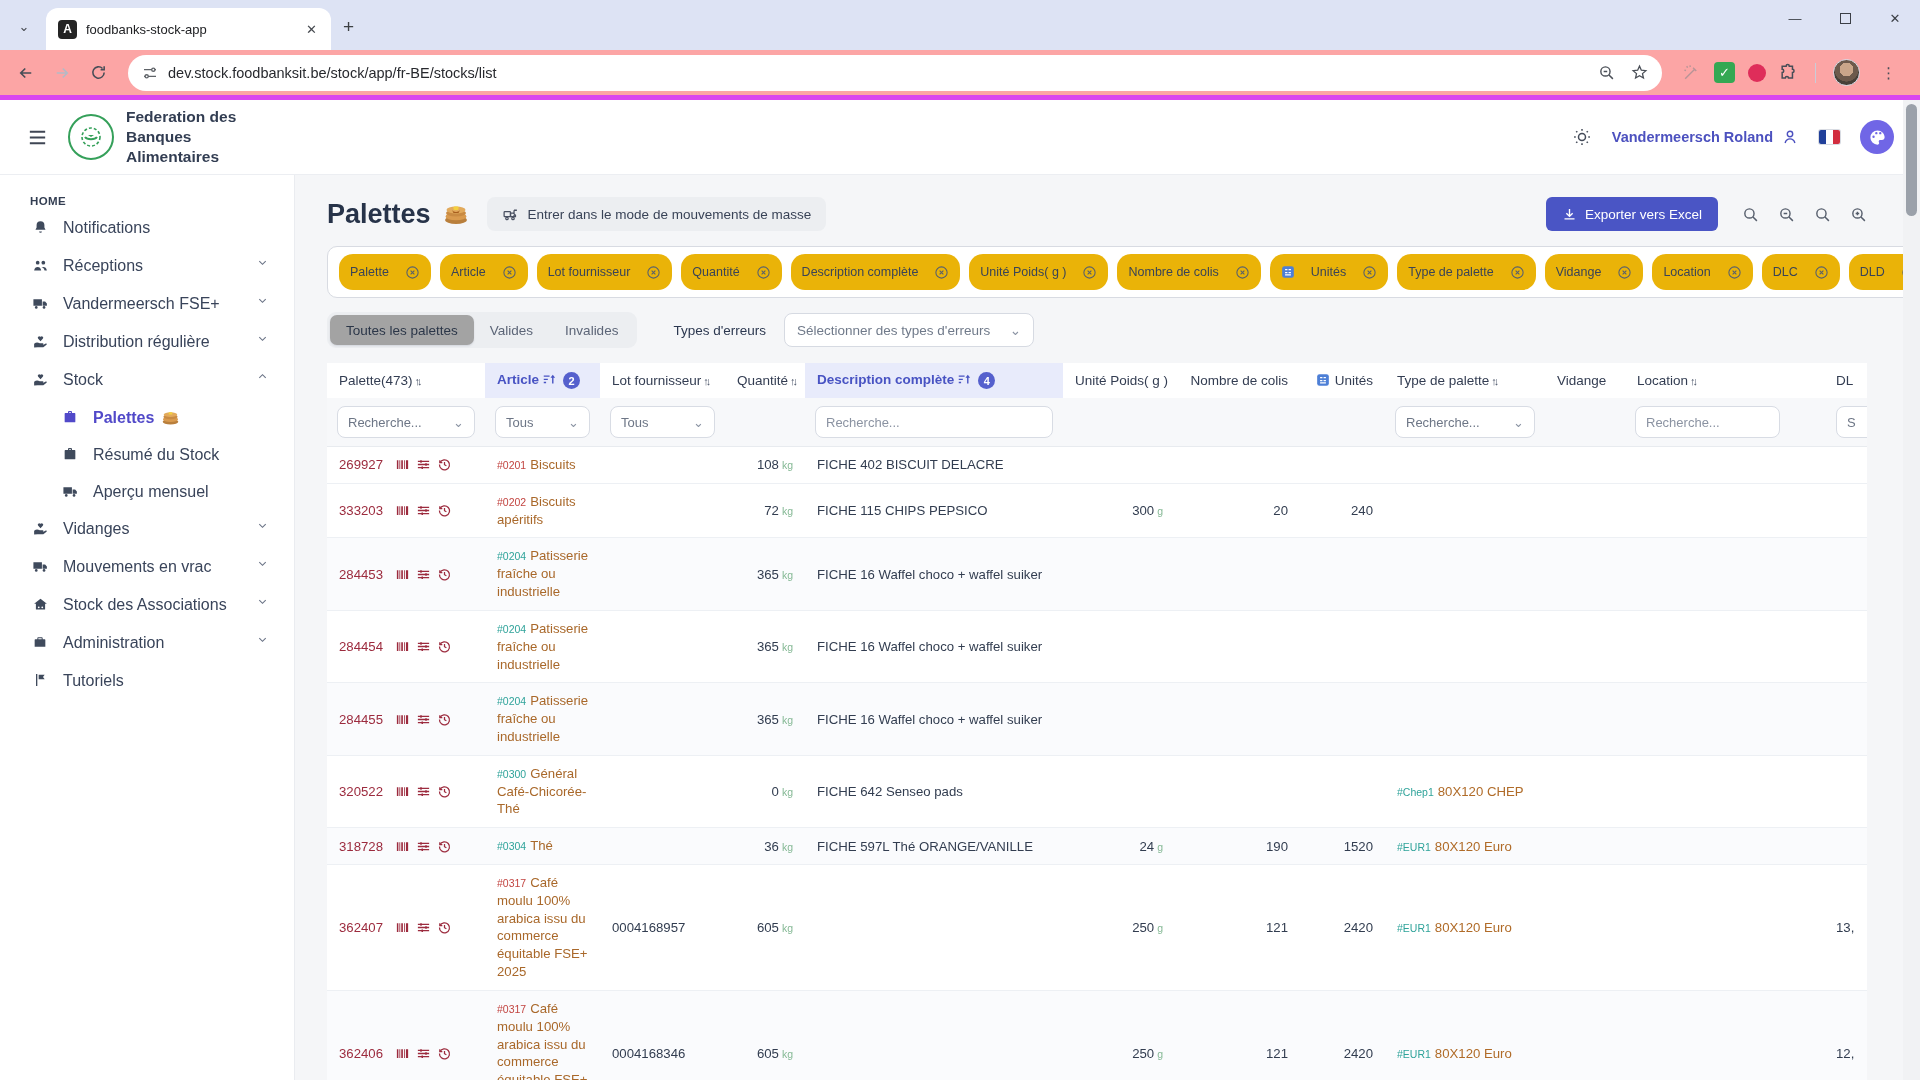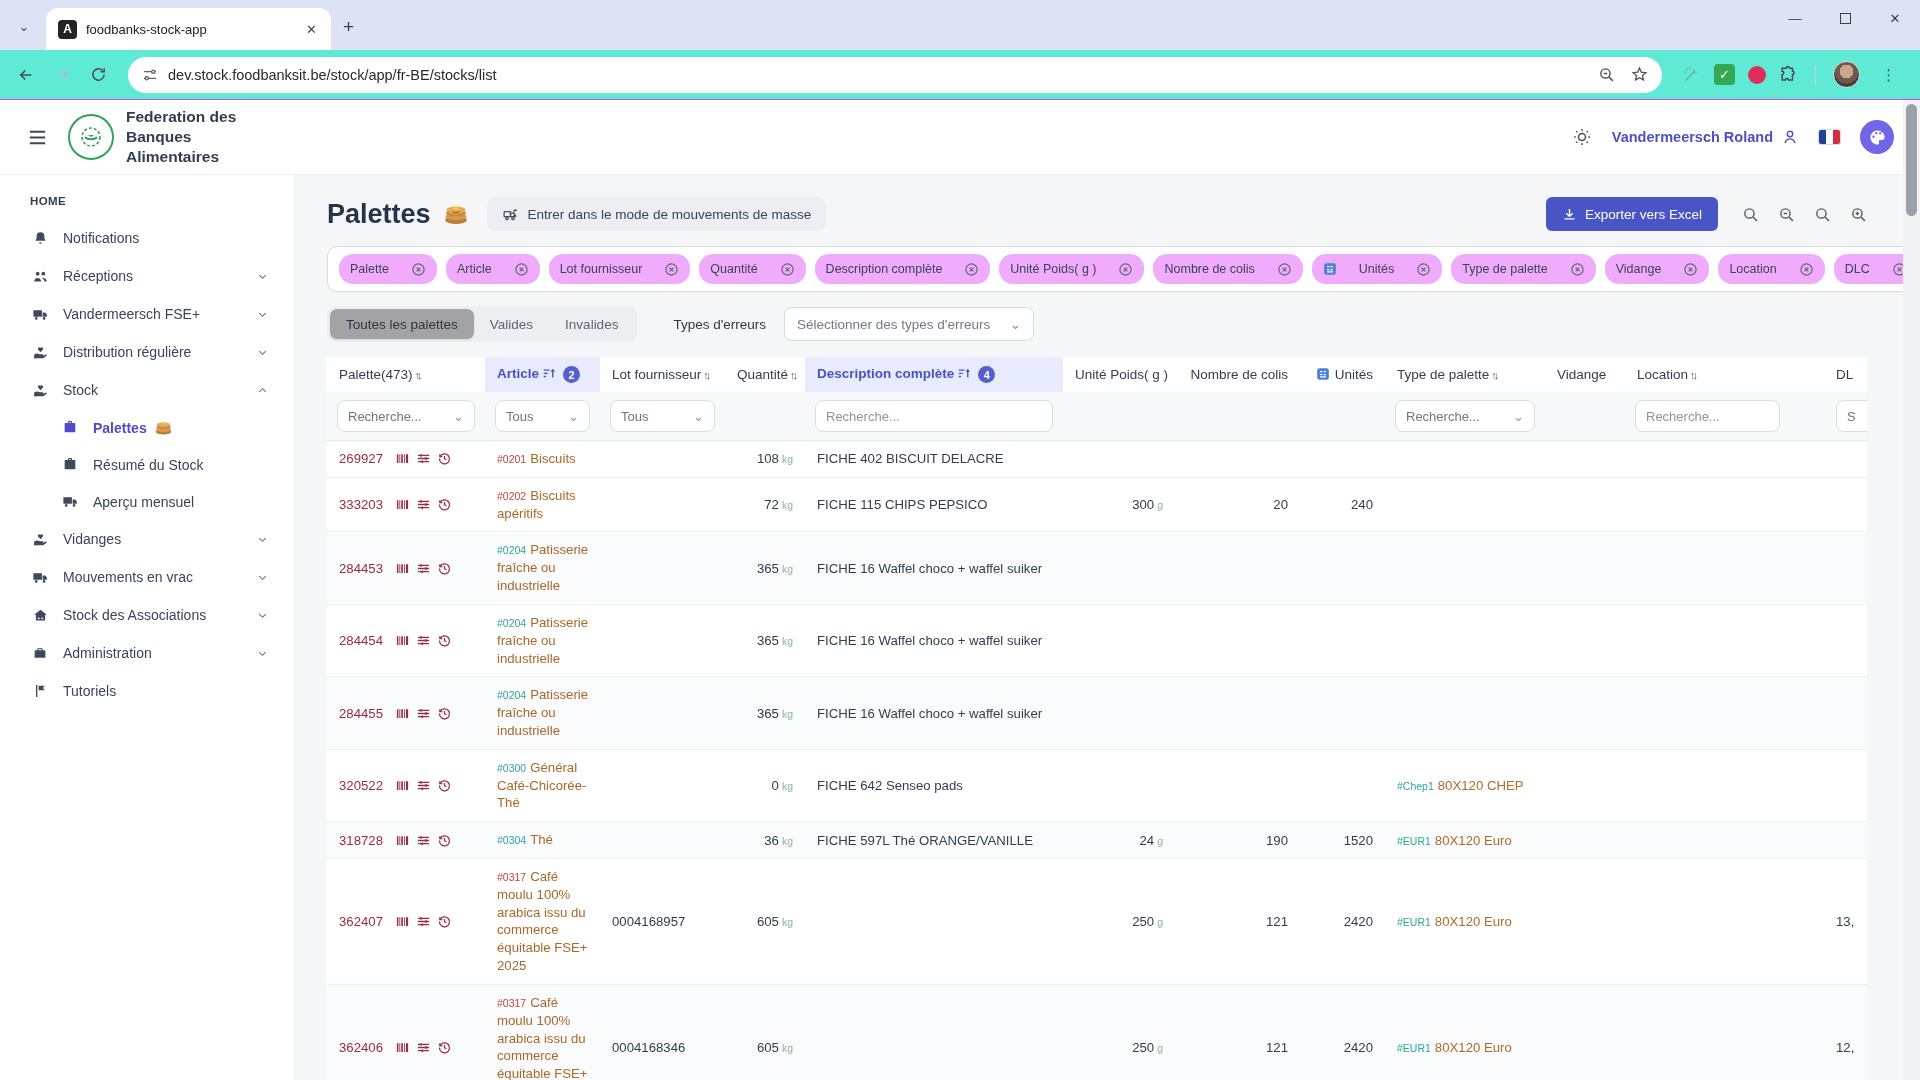--- a/index.html
+++ b/index.html
@@ -10,21 +10,21 @@
   .tab-search { width:28px; height:28px; border-radius:50%; margin:0 8px 10px 10px; display:flex; align-items:center; justify-content:center; color:#45494f; font-size:13px; }
   .tab { width:285px; height:42px; background:#fff; border-radius:12px 12px 0 0; display:flex; align-items:center; padding:0 10px 0 12px; gap:9px; }
   .ng-icon { width:19px; height:19px; background:#242424; border-radius:4px; color:#fff; font-size:12px; font-weight:bold; display:flex; align-items:center; justify-content:center; flex:0 0 auto; }
   .tab-title { font-size:13px; color:#202124; flex:1; white-space:nowrap; overflow:hidden; }
   .tab-close { color:#45494f; font-size:13px; padding:2px 4px; }
   .newtab { color:#3c4043; font-size:19px; margin:0 0 12px 12px; }
   .win-controls { margin-left:auto; display:flex; align-self:flex-start; }
   .win-controls span { width:50px; height:36px; display:flex; align-items:center; justify-content:center; color:#3b3f46; font-size:13px; }
   .wc-max i { display:block; width:11px; height:11px; border:1.3px solid #3b3f46; }
 
-  .toolbar { height:50px; background:#5eead4; display:flex; align-items:center; padding:0 10px; gap:4px; border-bottom:1px solid #d946ef; }
+  .toolbar { height:50px; background:#fca5a5; display:flex; align-items:center; padding:0 10px; gap:4px; border-bottom:5px solid #d946ef; }
   .nav-ic { width:32px; height:32px; display:flex; align-items:center; justify-content:center; color:#474d57; }
   .nav-ic.disabled { color:#b4bac6; }
   .omnibox { flex:1; height:36px; background:#fff; border-radius:18px; margin:0 10px; display:flex; align-items:center; padding:0 14px; gap:10px; }
   .url-text { font-size:14.5px; color:#27292e; flex:1; }
   .omni-right { display:flex; gap:16px; color:#4a4f57; }
   .ext-icons { display:flex; align-items:center; gap:13px; margin:0 6px; }
   .ext-green { width:21px; height:21px; background:#34a853; border-radius:4px; color:#fff; font-size:13px; display:flex; align-items:center; justify-content:center; }
   .ext-red { width:18px; height:18px; background:#df2d5a; border-radius:50%; }
   .tb-divider { width:1px; height:20px; background:#c9cdd8; margin:0 4px; }
   .avatar { width:27px; height:27px; border-radius:50%; background:radial-gradient(circle at 50% 38%, #caa68a 0 34%, #6d5a4c 35% 60%, #474038 61%); border:1px solid #d6d9e4; }
@@ -39,39 +39,39 @@
   .sun { color:#454c5a; }
   .user-chip { display:flex; align-items:center; gap:8px; color:#4c51bf; font-size:14.5px; font-weight:bold; }
   .flag { width:21px; height:14px; display:flex; border-radius:2px; overflow:hidden; box-shadow:0 0 0 1px #d8dbe2; }
   .flag i { flex:1; } .flag .b{background:#21409a}.flag .w{background:#fff}.flag .r{background:#d22d3f}
   .palette-btn { width:34px; height:34px; border-radius:50%; background:#7066e6; display:flex; align-items:center; justify-content:center; }
 
   
   .app-body { display:flex; height:905px; }
   .sidebar { width:295px; background:#fff; border-right:1px solid #eaecf0; padding-top:20px; flex:0 0 auto; }
   .side-section { font-size:11.5px; font-weight:bold; color:#333e52; letter-spacing:.4px; margin:0 0 12px 30px; }
-  .side-item { height:38px; display:flex; align-items:center; padding-left:32px; padding-right:26px; color:#39445a; font-size:14px; }
+  .side-item { height:38px; display:flex; align-items:flex-start; padding-left:32px; padding-right:26px; color:#39445a; font-size:16px; }
   .side-item .s-ic { width:17px; height:17px; margin-right:14px; color:#3f4a5c; flex:0 0 auto; }
   .side-item.sub { padding-left:62px; height:37px; }
   .side-item .chev { margin-left:auto; color:#6a7386; }
   .side-item.active, .side-item.active .s-ic { color:#5149c9; font-weight:bold; }
   .side-item .after-emoji { margin-left:7px; display:flex; }
 
   .main { flex:1; background:#f5f6f8; padding:22px 0 0 32px; overflow:hidden; position:relative; }
 
   .title-row { display:flex; align-items:center; width:1540px; }
   .page-title { font-size:27px; font-weight:bold; color:#273349; margin-right:12px; }
   .title-emoji { margin-right:18px; display:flex; }
   .mass-btn { height:34px; background:#eceef1; border:none; border-radius:8px; color:#394357; font-size:13.5px; font-family:inherit; padding:0 15px; display:flex; align-items:center; gap:9px; }
   .right-tools { margin-left:auto; display:flex; align-items:center; }
   .export-btn { height:34px; background:#4a55c5; border:none; border-radius:6px; color:#fff; font-size:13.5px; font-family:inherit; padding:0 16px; display:flex; align-items:center; gap:8px; }
   .mag-row { display:flex; gap:19px; margin-left:24px; color:#555d6b; }
 
   .chips-bar { margin-top:15px; width:fit-content; background:#fff; border:1px solid #d8dbe2; border-radius:10px; padding:7px 11px; display:flex; align-items:center; gap:9px; position:relative; }
-  .chip { background:#f0abfc; border-radius:14px; height:30px; padding:0 11px; display:flex; align-items:center; gap:22px; font-size:12.5px; color:#3a4456; white-space:nowrap; }
+  .chip { background:#eab308; border-radius:14px; height:36px; padding:0 11px; display:flex; align-items:center; gap:16px; font-size:12.5px; color:#3a4456; white-space:nowrap; }
   .chip .xc { display:flex; color:#565f6e; }
   .cursor-glyph { position:absolute; right:-16px; bottom:-18px; }
 
   .tabs-row { margin-top:14px; display:flex; align-items:center; gap:18px; }
   .segmented { background:#eceef1; border-radius:9px; padding:3px; display:flex; }
   .seg-tab { height:30px; padding:0 16px; border-radius:7px; display:flex; align-items:center; font-size:13.5px; color:#5c6577; }
   .seg-tab.active { background:#a3a3a3; color:#2b3648; font-weight:normal; box-shadow:0 1px 2px rgba(30,40,70,.12); }
   .err-label { font-size:13.5px; color:#2c3850; margin-left:18px; }
   .err-select { width:250px; height:34px; background:#fff; border:1px solid #d6dae2; border-radius:8px; padding:0 12px; display:flex; align-items:center; justify-content:space-between; color:#707a8a; font-size:13.5px; }
   .err-select .chev { color:#8a93a3; }

